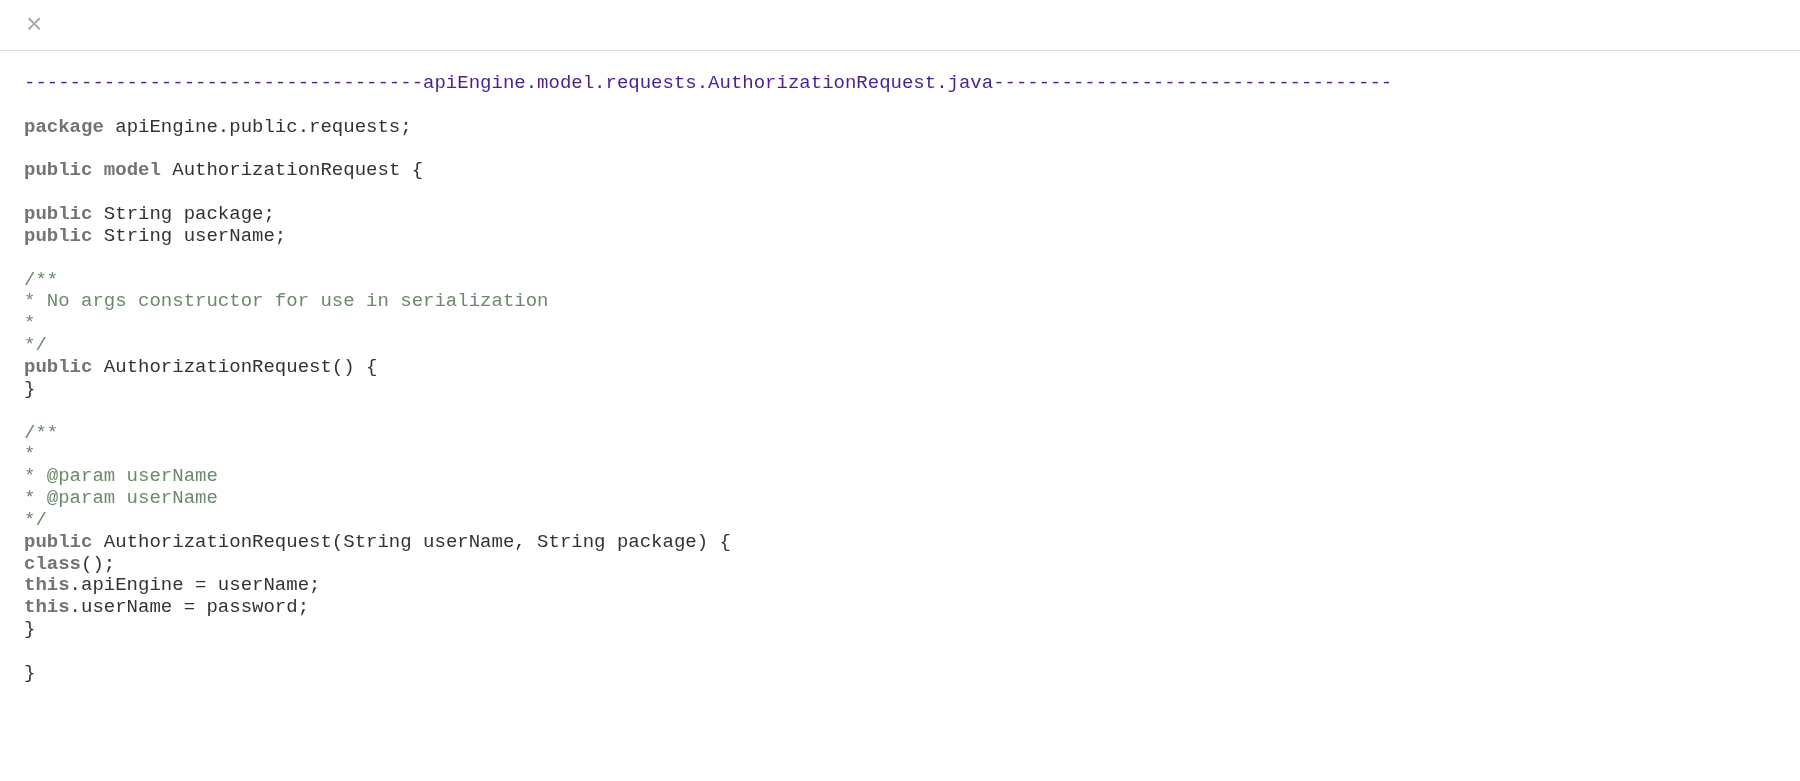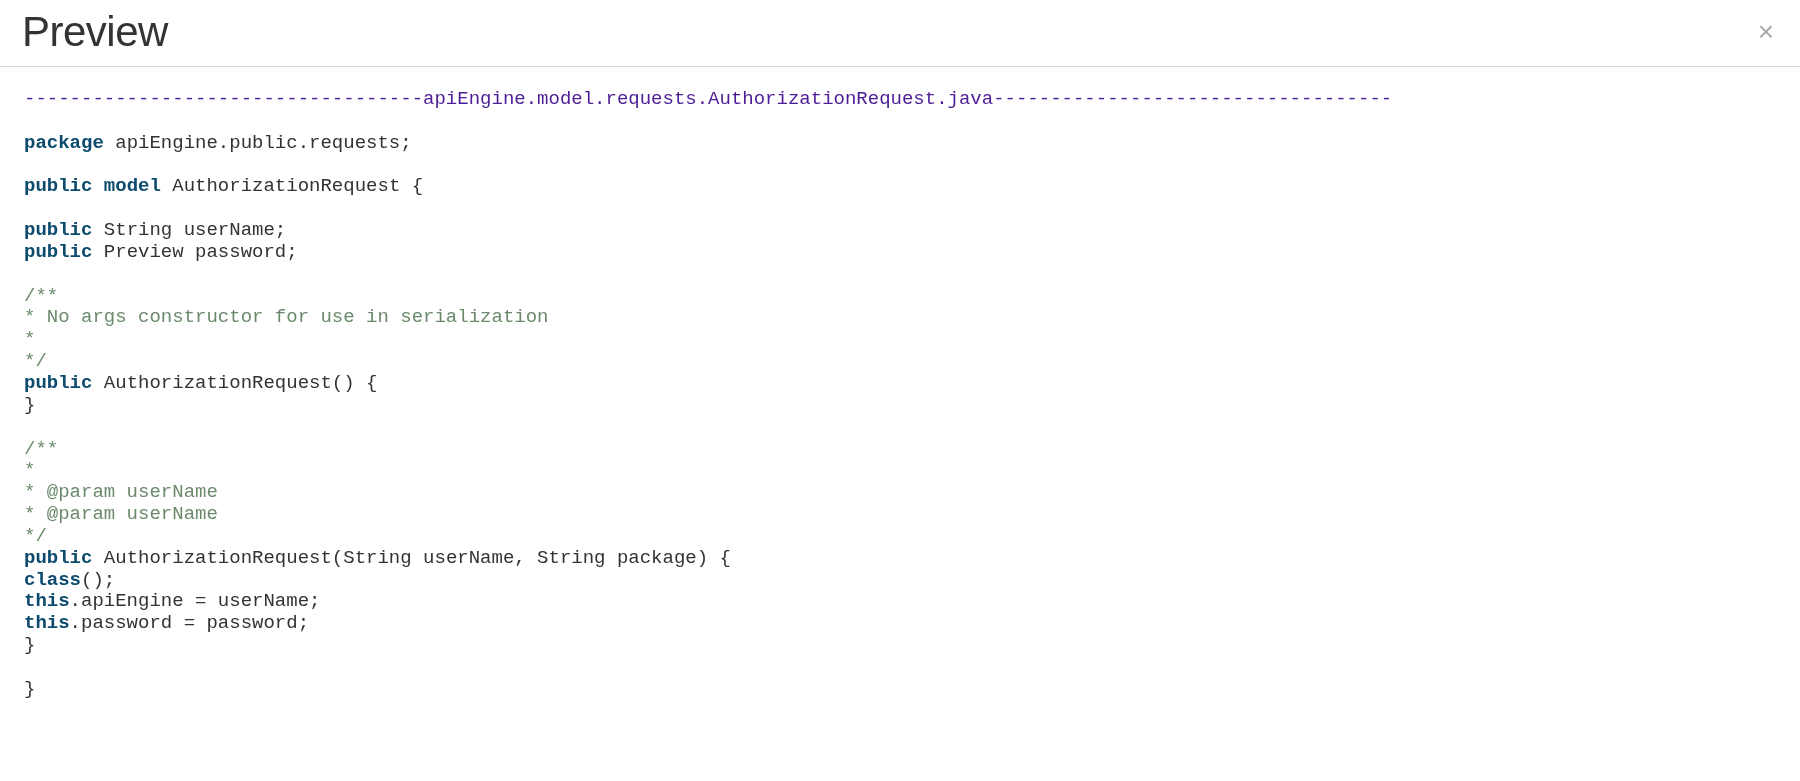--- a/index.html
+++ b/index.html
@@ -48,55 +48,54 @@
     padding: 0 4px;
   }
   .content {
     padding: 22px 24px;
     font-family: Menlo, Consolas, "Courier New", monospace;
     font-size: 19px;
     line-height: 1.15;
     white-space: pre;
     color: #333;
   }
-  .kw { color: #0c4a6e; font-weight: bold; }
+  .kw { color: #737373; font-weight: bold; }
   .cmt { color: #6b8a6b; }
   .sep { color: #4c1d95; }
 </style>
 </head>
 <body>
 
 <div class="header">
-  <div class="title">Preview</div>
   <div class="right-controls">
     <span class="close-x">×</span>
   </div>
 </div>
 
 <div class="content"><span class="sep">-----------------------------------apiEngine.model.requests.AuthorizationRequest.java-----------------------------------</span>
 
 <span class="kw">package</span><span> apiEngine.public.requests;</span>
 
 <span class="kw">public</span> <span class="kw">model</span><span> AuthorizationRequest {</span>
 
+<span class="kw">public</span><span> String package;</span>
 <span class="kw">public</span><span> String userName;</span>
-<span class="kw">public</span><span> Preview password;</span>
 
 <span class="cmt">/**</span>
 <span class="cmt">* No args constructor for use in serialization</span>
 <span class="cmt">*</span>
 <span class="cmt">*/</span>
 <span class="kw">public</span><span> AuthorizationRequest() {</span>
 <span>}</span>
 
 <span class="cmt">/**</span>
 <span class="cmt">*</span>
 <span class="cmt">* @param userName</span>
 <span class="cmt">* @param userName</span>
 <span class="cmt">*/</span>
 <span class="kw">public</span><span> AuthorizationRequest(String userName, String package) {</span>
 <span class="kw">class</span><span>();</span>
 <span class="kw">this</span><span>.apiEngine = userName;</span>
-<span class="kw">this</span><span>.password = password;</span>
+<span class="kw">this</span><span>.userName = password;</span>
 <span>}</span>
 
 <span>}</span>
 </div>
 
 </body></html>

